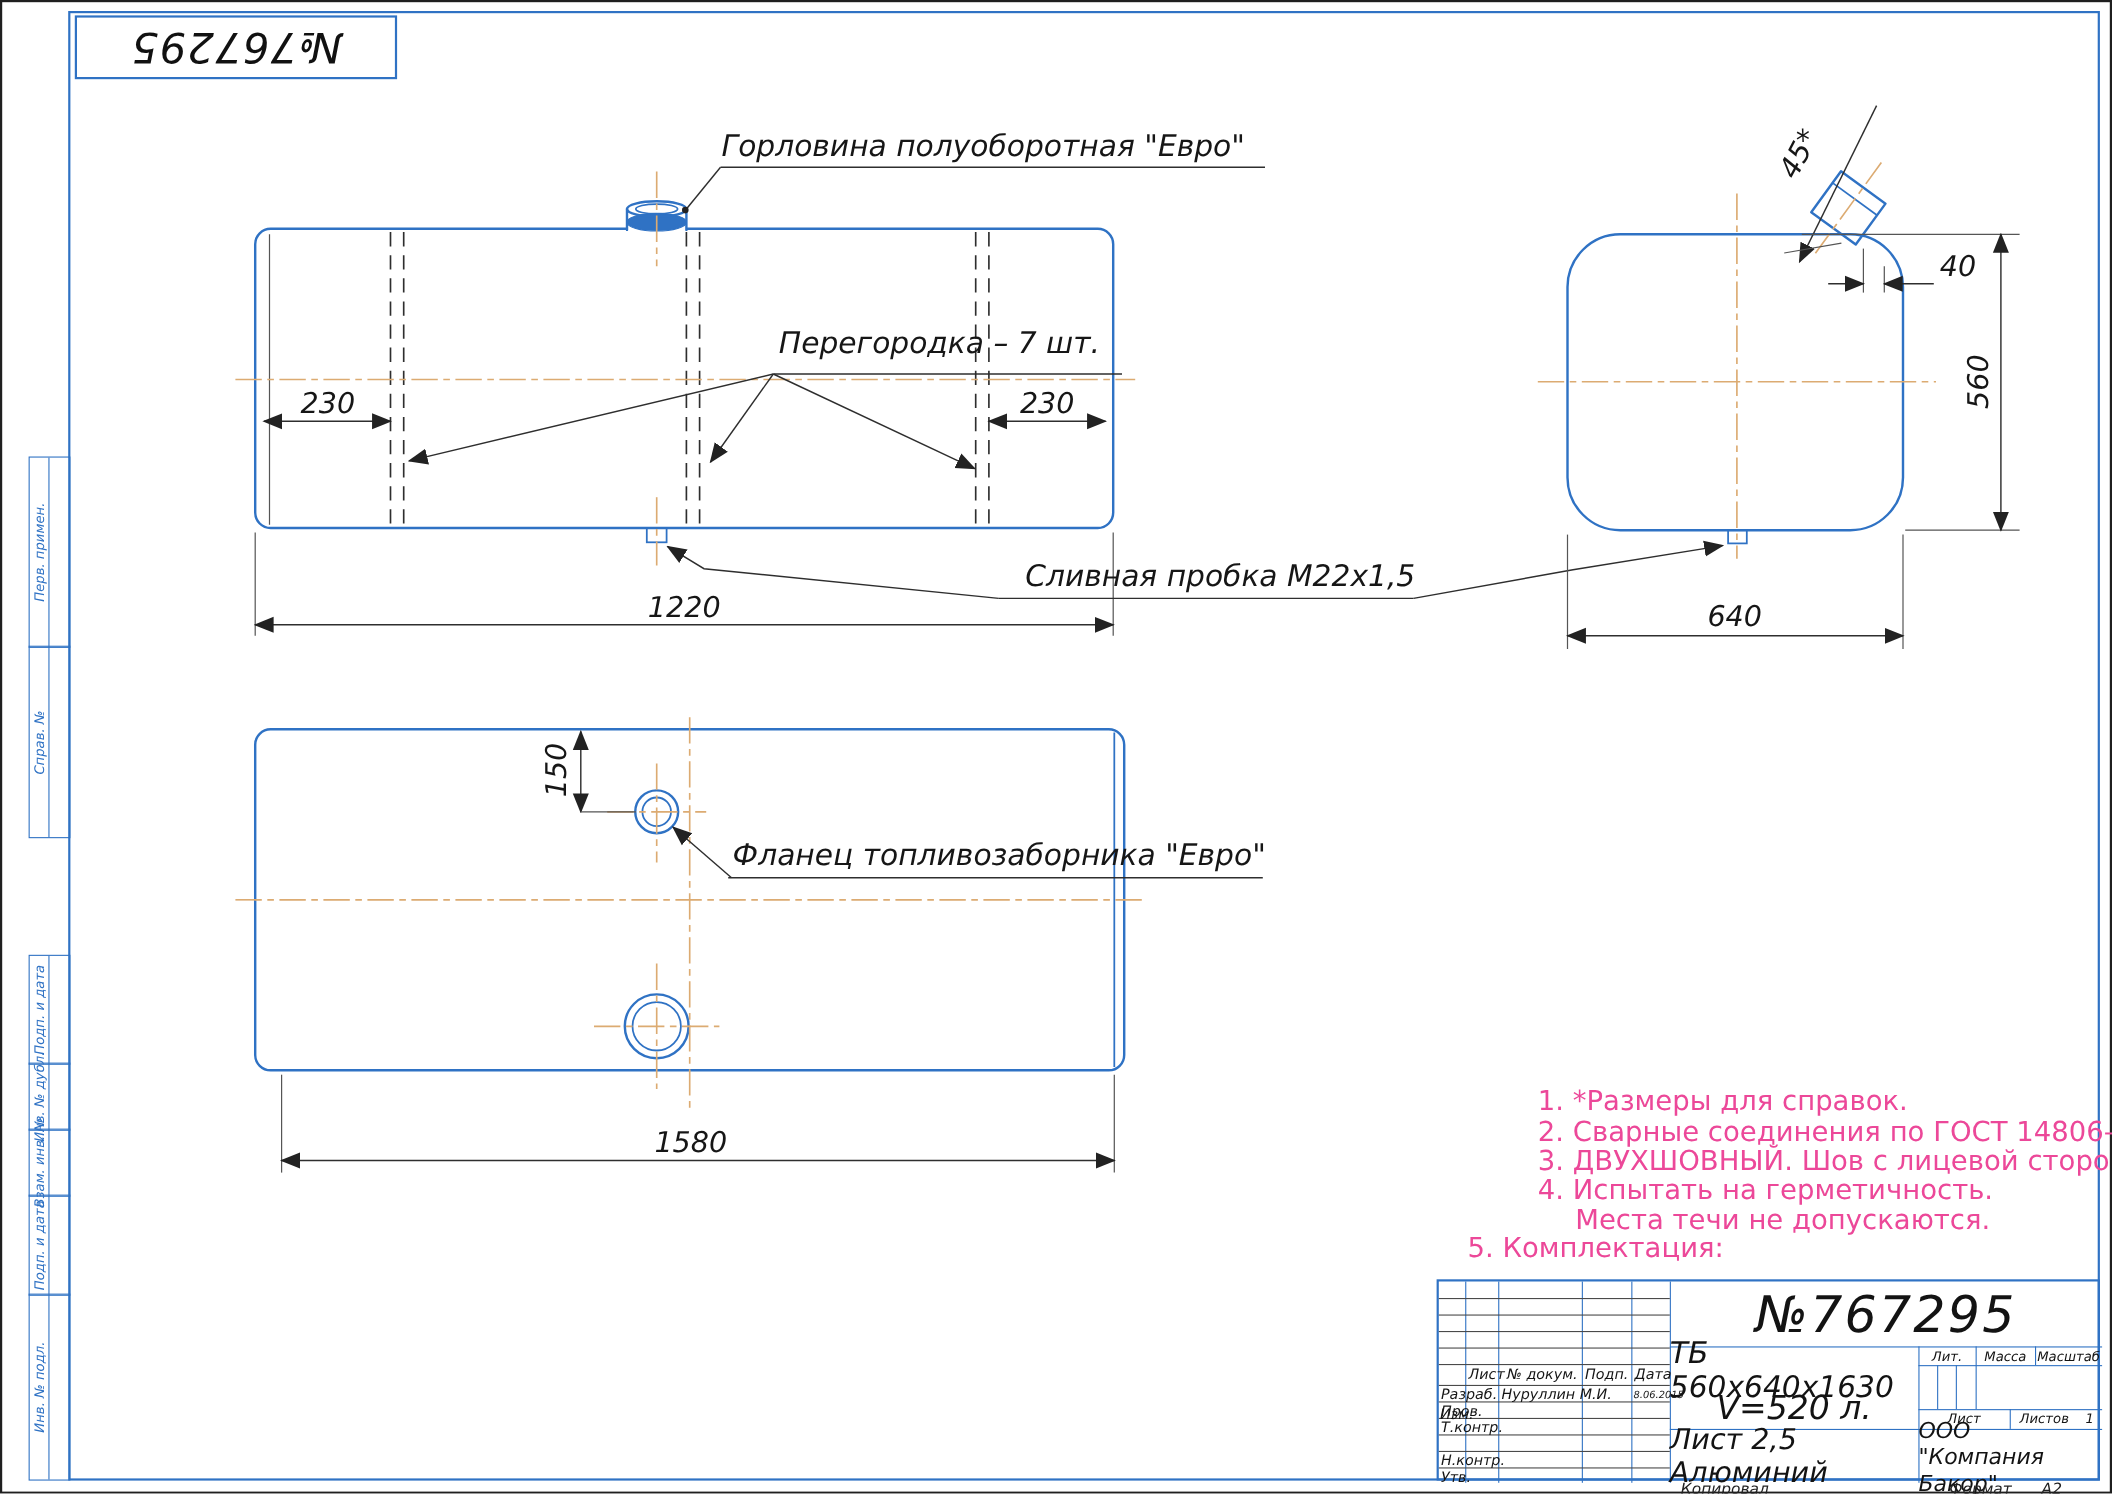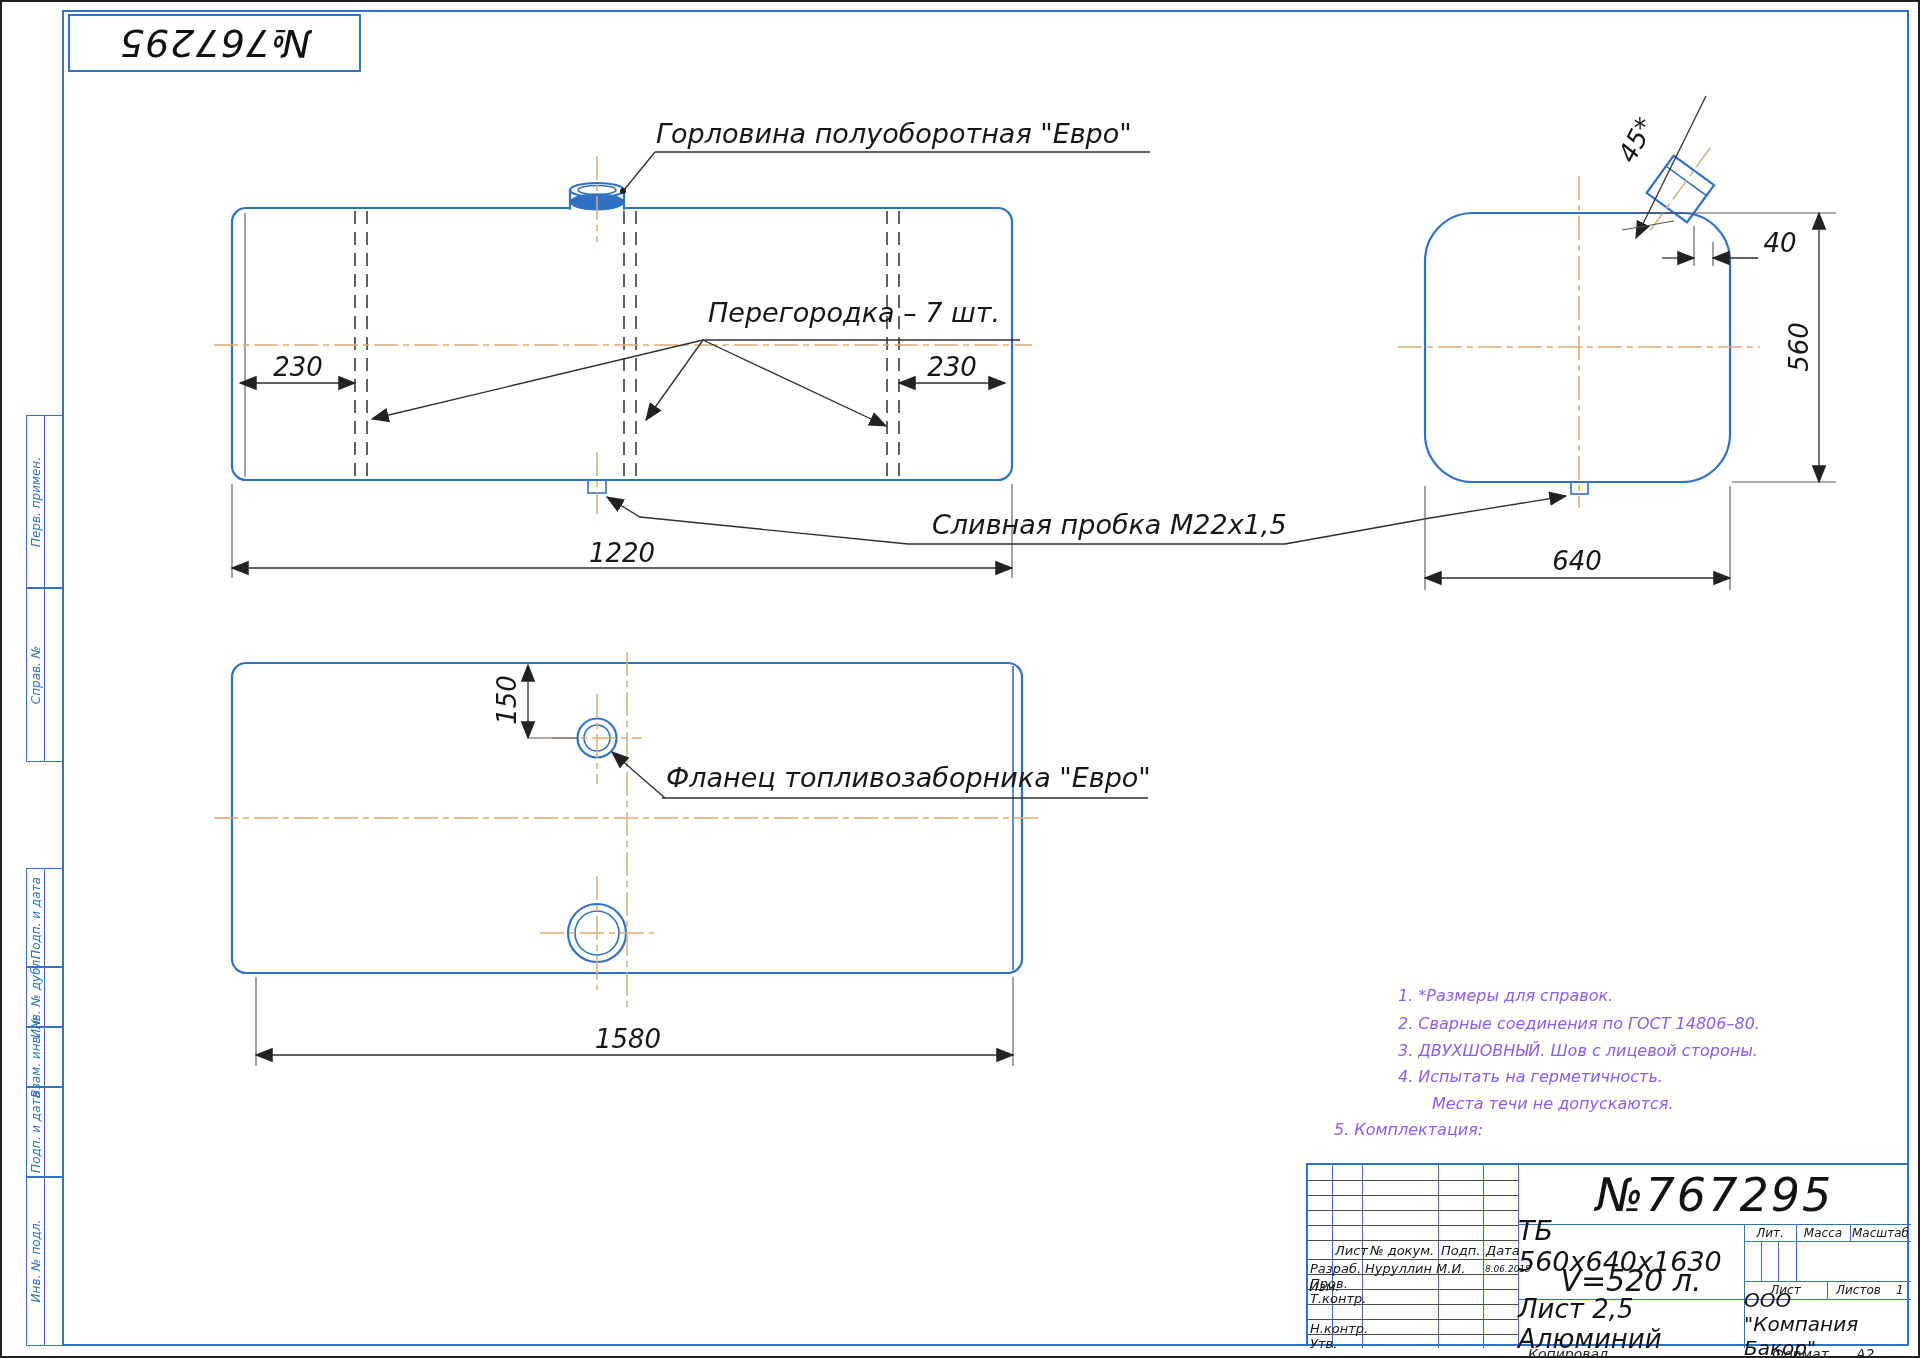--- a/index.html
+++ b/index.html
@@ -20,21 +20,21 @@
   .rotbox{position:absolute;display:flex;align-items:center;justify-content:center;}
   .rot90{transform:rotate(-90deg);}
   .rot45{transform:rotate(-62deg);}
   .stamp{position:absolute;left:68px;top:14px;width:289px;height:54px;border:2px solid #2f72c4;
          display:flex;align-items:center;justify-content:center;}
   .stamp span{transform:rotate(180deg);font-style:italic;font-size:38px;color:#111;letter-spacing:1px;}
   .sidebox{position:absolute;left:26px;width:36px;border:1.6px solid #2f72c4;}
   .sidebox .divider{position:absolute;left:17px;top:0;bottom:0;border-left:1.4px solid #2f72c4;}
   .sidebox .vtext{position:absolute;left:9px;top:50%;transform:translate(-50%,-50%) rotate(-90deg);
       font-size:12px;font-style:italic;color:#2f72c4;white-space:nowrap;}
-  .notes-line{position:absolute;font-style:italic;font-size:16px;color:#8b5cf6;white-space:nowrap;}
+  .notes-line{position:absolute;font-size:25px;color:#ec4899;white-space:nowrap;}
   
   #tb{position:absolute;left:1306px;top:1163px;width:603px;height:183px;border:2px solid #2f72c4;box-sizing:border-box;}
   .vl{position:absolute;top:0;width:0;border-left:1.3px solid #2f72c4;}
   .hl{position:absolute;left:0;height:0;border-top:1.2px solid #4a4a4a;}
   .hlb{position:absolute;left:0;height:0;border-top:1.3px solid #2f72c4;}
   .tbt{position:absolute;font-style:italic;color:#161616;font-size:13px;white-space:nowrap;}
   .cellc{position:absolute;display:flex;align-items:center;justify-content:center;font-style:italic;color:#131313;}
   .ftr{position:absolute;font-style:italic;font-size:14px;color:#222;white-space:nowrap;}
 </style>
 </head>

